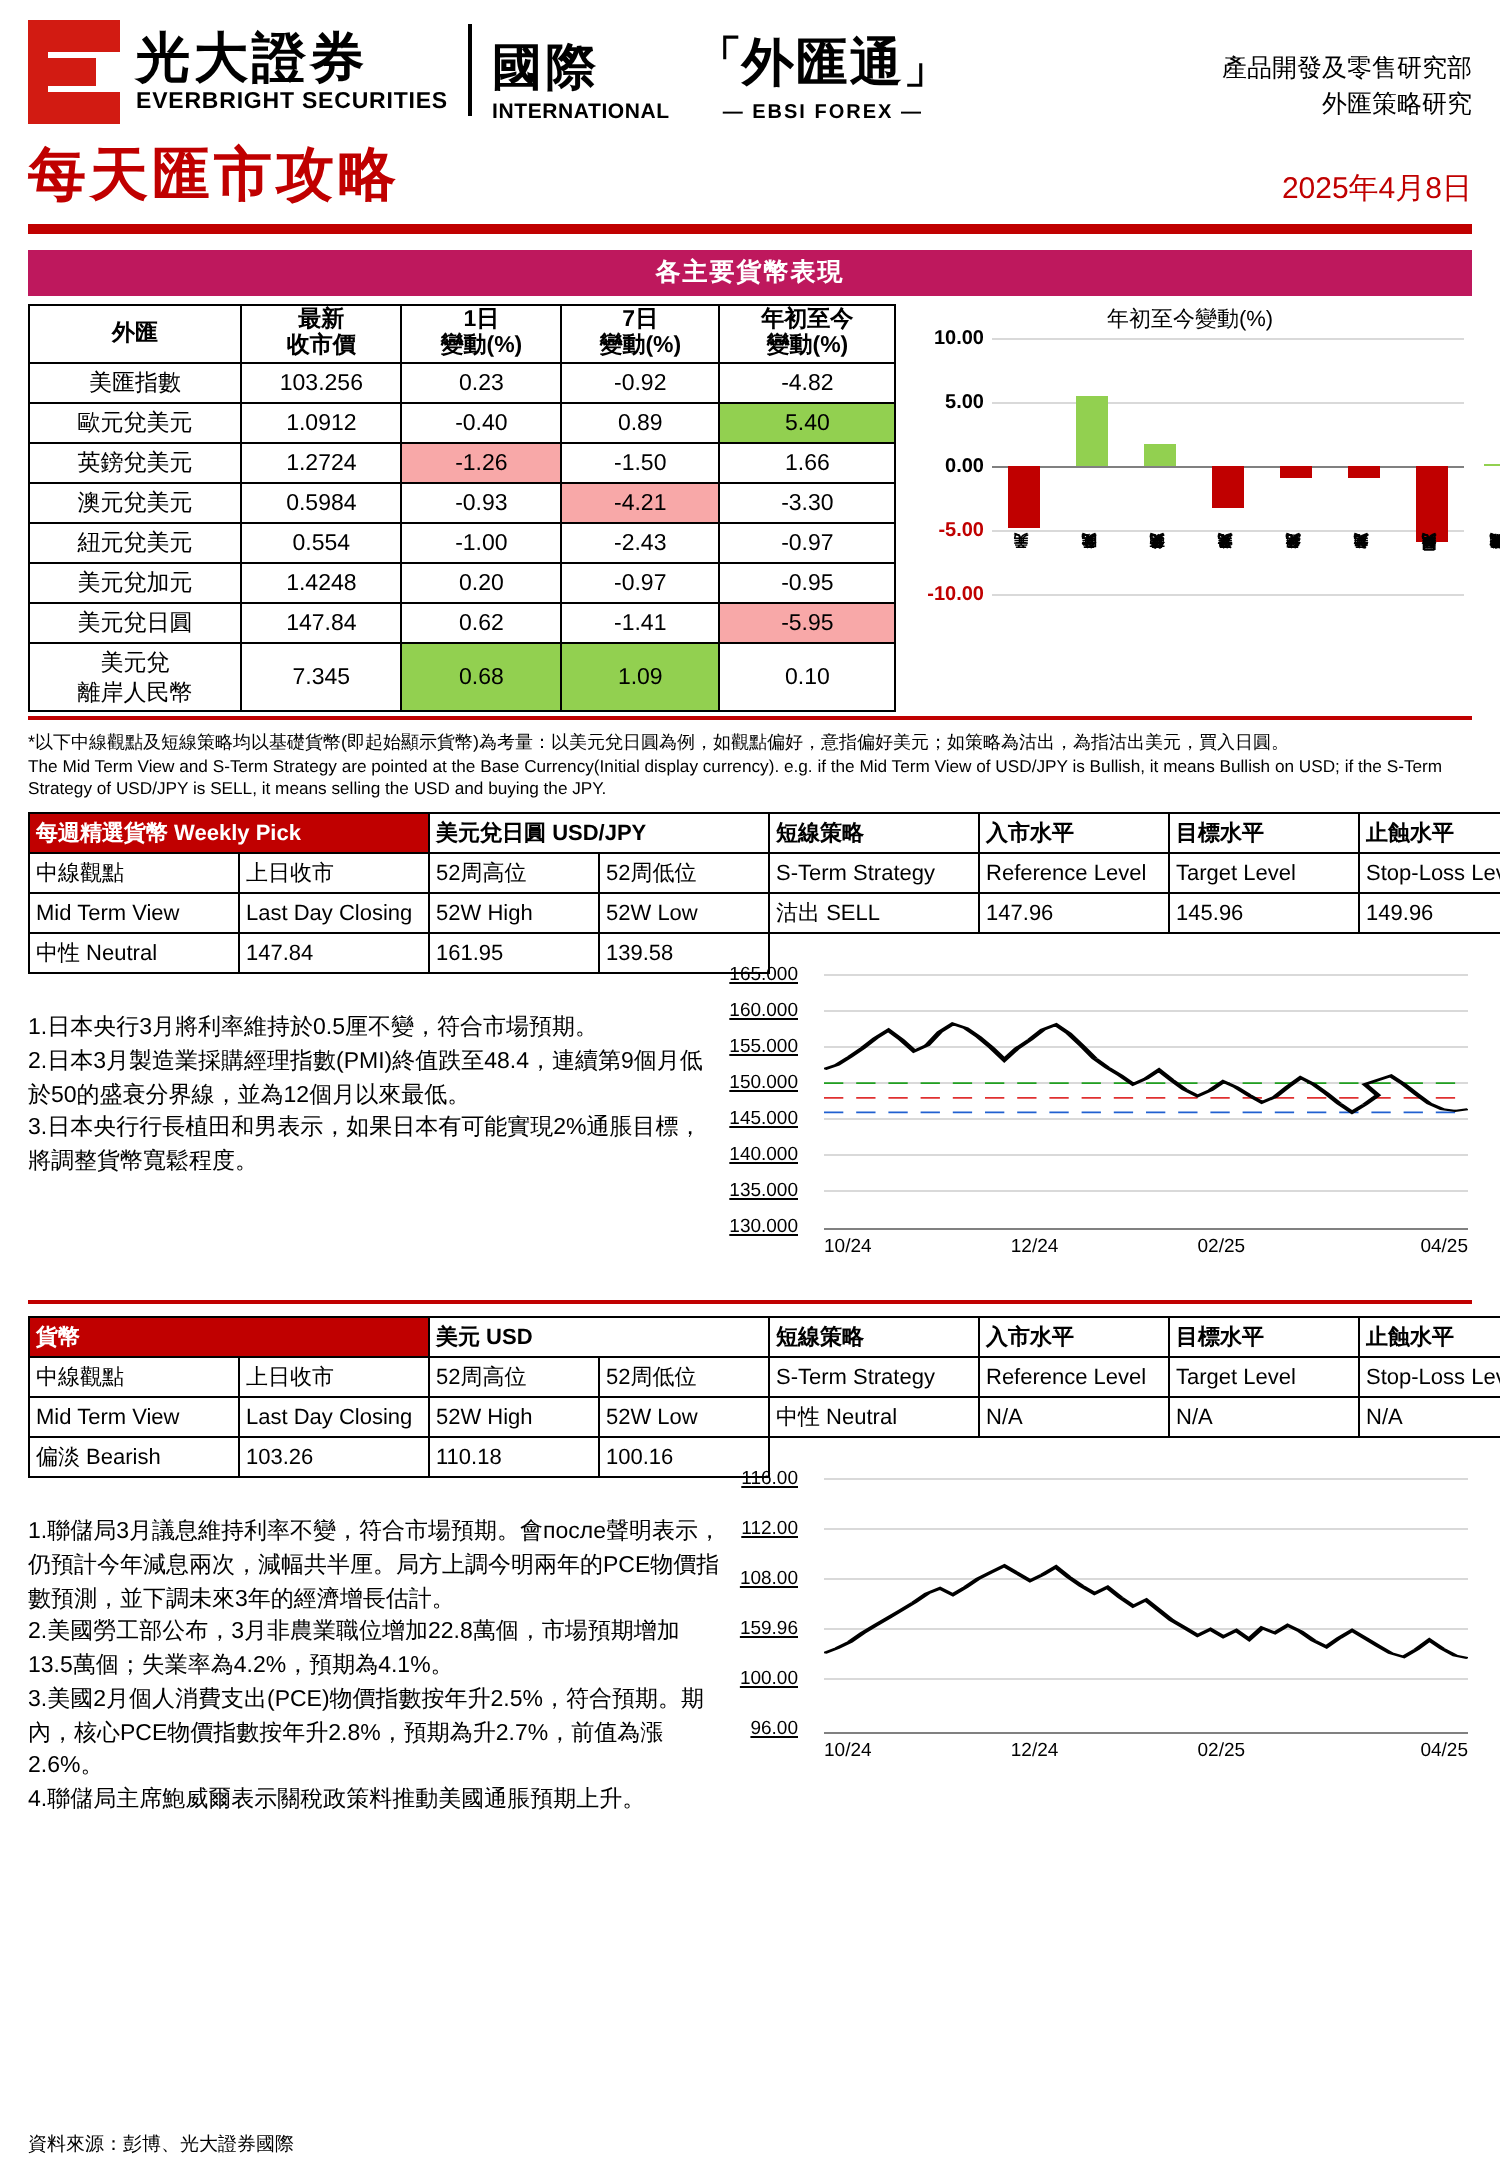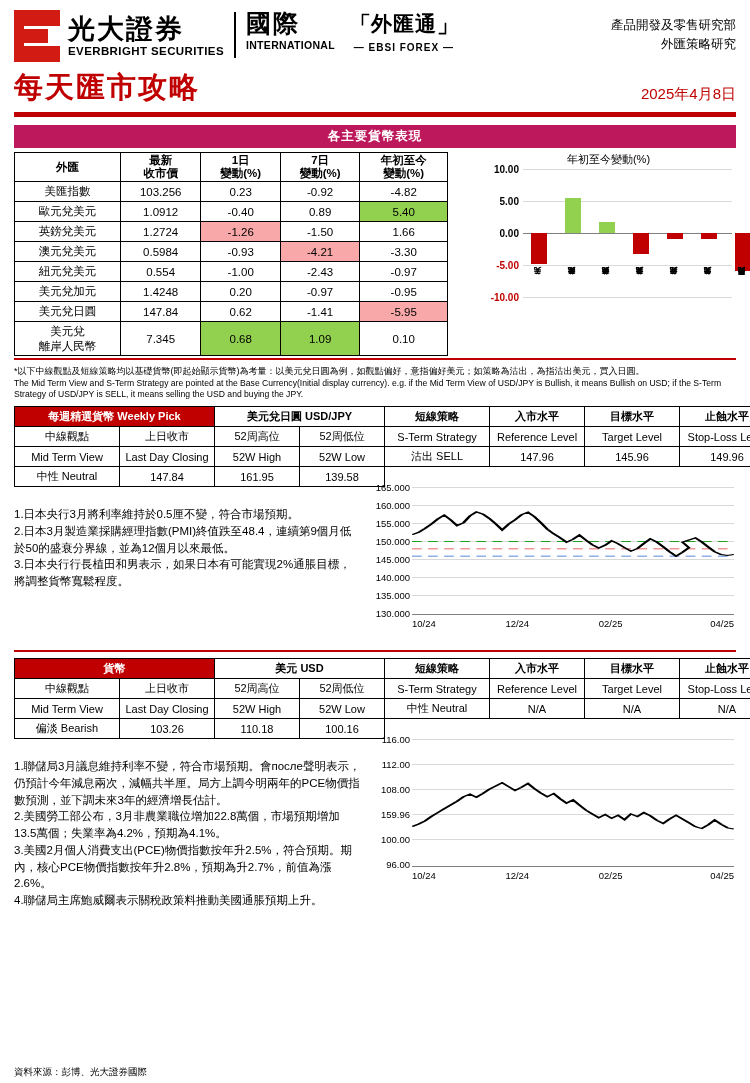--- a/index.html
+++ b/index.html
@@ -9,54 +9,54 @@
     height: 1083px;
     background: #ffffff;
     font-family: "Liberation Sans", sans-serif;
     font-size: 11px;
     color: #000;
     position: relative;
   }
   .page { position: relative; width: 750px; height: 1083px; padding: 0 14px; }
 
   
-  .header { display: flex; align-items: flex-start; padding-top: 10px; }
+  .header { display: flex; align-items: flex-end; padding-top: 10px; }
   .logo-block { display: flex; align-items: center; }
   .logo-mark {
     width: 46px; height: 52px; position: relative; margin-right: 8px;
   }
   .logo-mark .bar1 { position:absolute; left:0; top:0; width:46px; height:16px; background:#d21b12; }
   .logo-mark .bar2 { position:absolute; left:0; top:19px; width:34px; height:14px; background:#d21b12; }
   .logo-mark .bar3 { position:absolute; left:0; top:36px; width:46px; height:16px; background:#d21b12; }
   .logo-mark .notch { position:absolute; left:0; top:0; width:10px; height:52px; background:#d21b12; }
   .cn-name { font-size: 27px; font-weight: bold; letter-spacing: 2px; line-height: 1.05; }
   .en-name { font-size: 11.5px; font-weight: bold; letter-spacing: 0.4px; margin-top: 2px; }
   .divider-v { width: 2px; background: #000; align-self: stretch; margin: 2px 10px 4px 10px; }
   .intl-cn { font-size: 25px; font-weight: bold; letter-spacing: 2px; line-height:1.05; }
   .intl-en { font-size: 10.5px; font-weight: bold; letter-spacing: 0.3px; margin-top:3px;}
   .forex-block { margin-left: 14px; position: relative; }
-  .forex-cn { font-size: 21px; font-weight: bold; letter-spacing: 1px; }
+  .forex-cn { font-size: 26px; font-weight: bold; letter-spacing: 1px; }
   .forex-en { font-size: 10px; font-weight: bold; letter-spacing: 1px; text-align:center; margin-top:2px;}
   .bracket-l, .bracket-r { font-size: 22px; font-weight: bold; }
   .header-right { margin-left: auto; text-align: right; font-size: 12.5px; line-height: 1.5; padding-top: 6px; }
 
   .title-row { display: flex; align-items: flex-end; margin-top: 6px; }
   .main-title { font-size: 29px; font-weight: bold; color: #c00000; letter-spacing: 2px; }
   .date { margin-left: auto; font-size: 15px; color: #c00000; padding-bottom: 4px; }
   .rule { height: 5px; background: #c00000; margin-top: 4px; }
   .rule2 { height: 2px; background: #c00000; margin-top: 2px; }
 
   
   .band {
     background: #be185d; color: #fff; text-align: center; font-weight: bold;
     font-size: 12.5px; padding: 3px 0; margin-top: 8px; letter-spacing: 1px;
   }
 
   
-  .curr-wrap { display: flex; margin-top: 4px; gap: 27px; }
+  .curr-wrap { display: flex; margin-top: 4px; }
   table.curr { border-collapse: collapse; width: 434px; font-size: 11.5px; }
   table.curr td, table.curr th { border: 1px solid #000; padding: 1px 4px; text-align: center; height: 20px; }
   table.curr th { font-weight: bold; font-size: 11.5px; line-height: 1.15; }
   table.curr td.name { text-align: center; font-weight: normal; }
   .hl-green { background: #92d050; }
   .hl-red { background: #f8a8a8; }
 
   
   .chart-box { flex: 1; margin-left: 6px; position: relative; }
   .chart-title { text-align: center; font-size: 11px; margin-bottom: 2px; }
@@ -75,29 +75,29 @@
     transform: rotate(180deg); white-space: nowrap; letter-spacing: 0px;
   }
 
   
   .note { font-size: 9px; line-height: 1.3; margin-top: 6px; }
   .note .en { font-size: 8.6px; }
 
   
   .pick-wrap { margin-top: 6px; }
   table.pick { border-collapse: collapse; width: 100%; font-size: 11px; table-layout: fixed; }
-  table.pick td { border: 1px solid #000; padding: 2px 3px; text-align: center; height: 20px; }
+  table.pick td { border: 1px solid #000; padding: 2px 3px; text-align: left; height: 20px; }
   .red-head { background: #c00000; color: #fff; font-weight: bold; }
   .bold { font-weight: bold; }
 
   .body-row { display: flex; margin-top: 0; }
   .bullets { width: 348px; font-size: 11.5px; line-height: 1.45; padding-top: 19px; }
   .linechart { flex: 1; margin-left: 4px; position: relative; height: 155px; }
   .lc-axis { position: absolute; left: 0; top: 0; width: 44px; height: 128px; font-size: 9.5px; }
-  .lc-axis div { position: absolute; right: 0; }
+  .lc-axis div { position: absolute; right: 11px; text-decoration: underline; }
   .lc-plot { position: absolute; left: 46px; right: 2px; top: 0; height: 128px; border-bottom: 1px solid #808080; }
   .lc-grid { position:absolute; left:0; right:0; border-top: 1px solid #d9d9d9; }
   .lc-x { position: absolute; left: 46px; right: 2px; top: 131px; font-size: 9.5px; }
   .lc-x span { position: absolute; }
   svg.spark { position: absolute; left: 0; top: 0; width: 100%; height: 100%; }
 
   .footer { position: absolute; left: 0; bottom: 0; width: 750px; }
   .footer .src { font-size: 9.5px; padding: 2px 14px 4px; }
   .sep { height:2px; background:#c00000; margin-top:8px; }
 </style>

